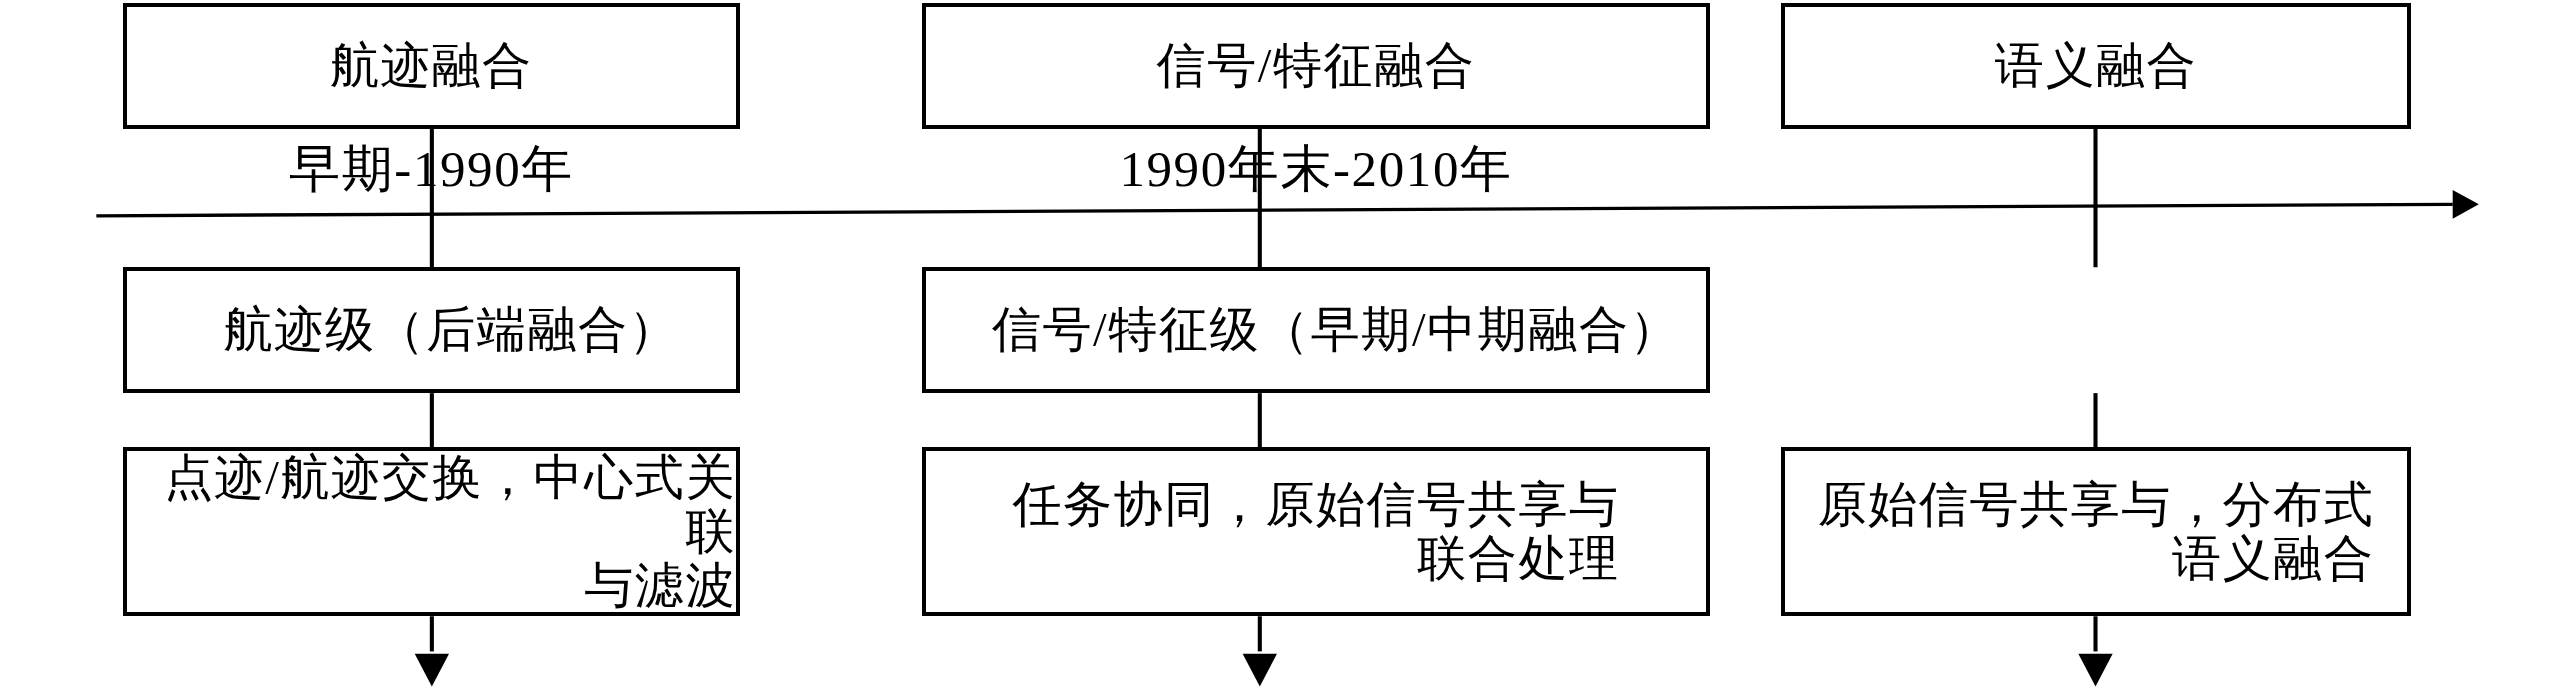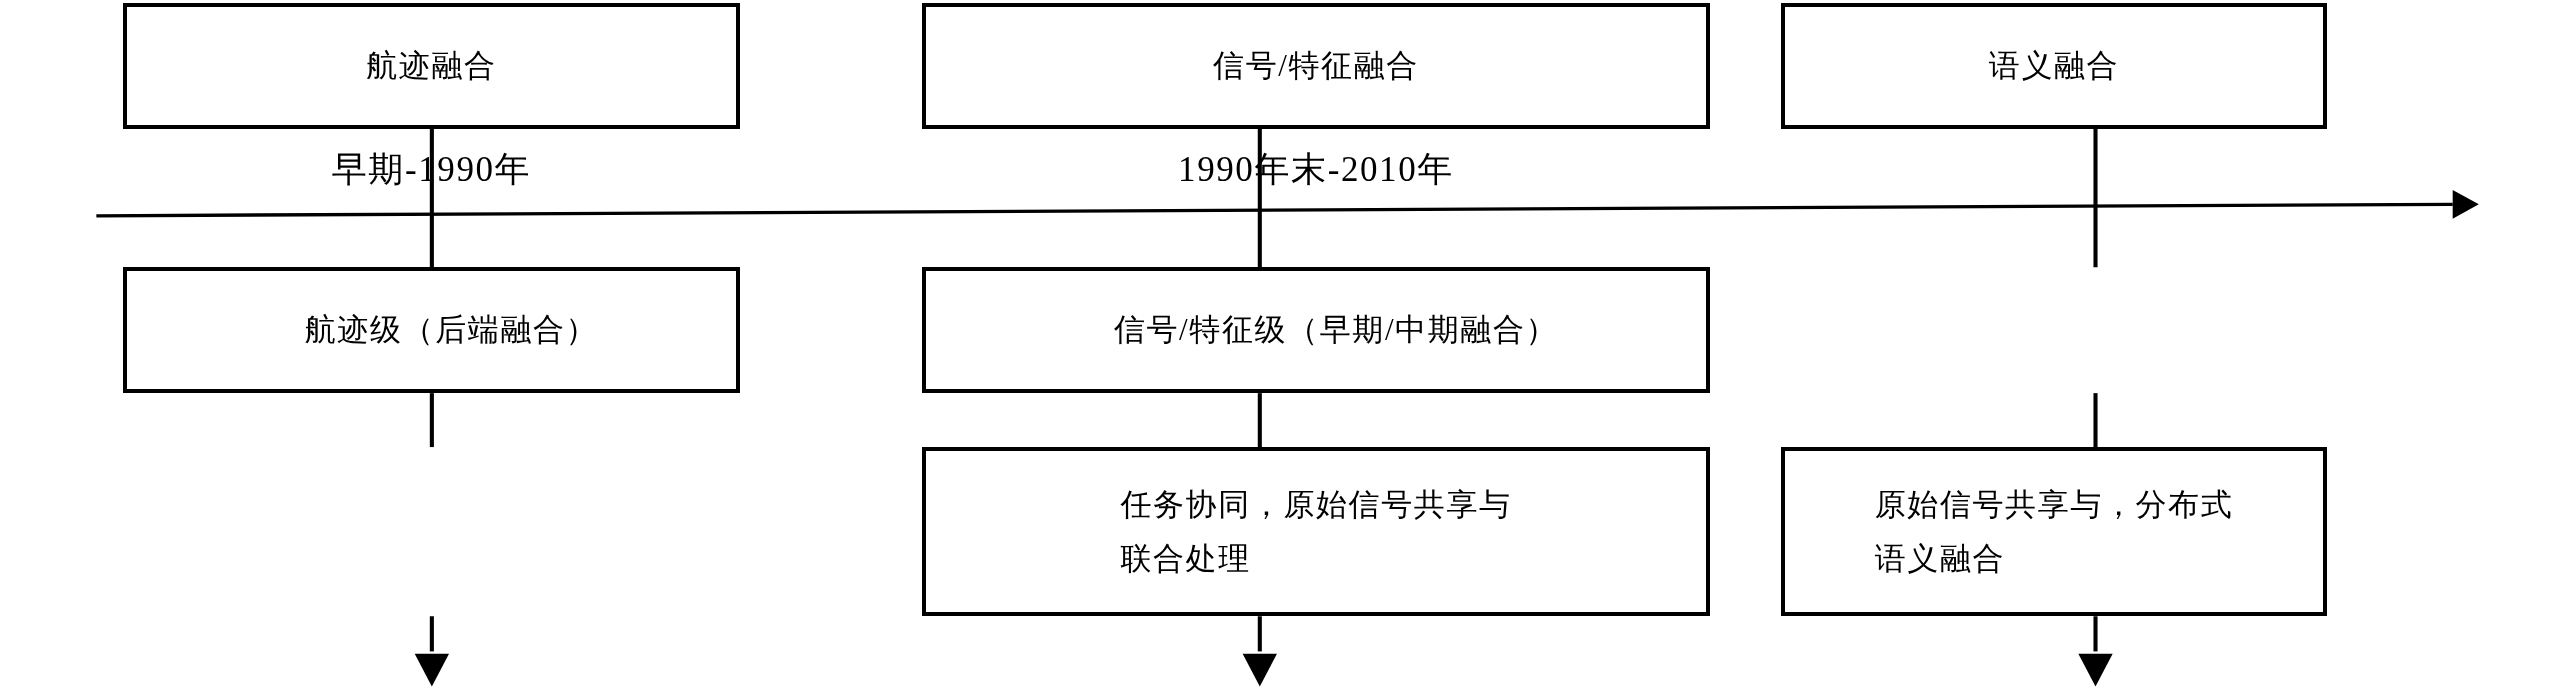--- a/index.html
+++ b/index.html
@@ -17,41 +17,41 @@
     width: 2576px; height: 689px;
   }
   .box {
     position: absolute;
     box-sizing: border-box;
     border: 4.1px solid #000000;
     background: #ffffff;
     display: flex;
     align-items: center;
     justify-content: center;
-    text-align: left;
-    font-size: 31px;
+    text-align: right;
+    font-size: 49px;
     letter-spacing: 1.6px;
     line-height: 54px;
     white-space: pre-line;
   }
   .period {
     position: absolute;
     box-sizing: border-box;
     display: flex;
     align-items: center;
     justify-content: center;
     text-align: right;
-    font-size: 35px;
+    font-size: 51px;
     letter-spacing: 1.6px;
     line-height: 51px;
   }
   
   .c1 { left: 123px;  width: 617px; }
   .c2 { left: 922px; width: 788px; }
-  .c3 { left: 1781px; width: 546px; }
+  .c3 { left: 1781px; width: 630px; }
   
   .r1 { top: 3.3px;   height: 126px; }
   .rp { top: 144px; height: 51px; }
   .r2 { top: 267px; height: 126px; padding-left: 40px; }
   .r3 { top: 447px; height: 169px; }
 </style>
 </head>
 <body>
 
 <div class="canvas">
@@ -73,20 +73,22 @@
 
     <line x1="2563" y1="157" x2="2563" y2="327" stroke="#000000" stroke-width="5"></line>
     <line x1="2563" y1="481" x2="2563" y2="547" stroke="#000000" stroke-width="5"></line>
     <line x1="2563" y1="754" x2="2563" y2="797" stroke="#000000" stroke-width="5"></line>
     <polygon points="2542,800 2584,800 2563,840" fill="#000000"></polygon>
   </svg>
 
   <div class="box c1 r1">航迹融合</div>
   <div class="period c1 rp">早期-1990年</div>
   <div class="box c1 r2">航迹级（后端融合）</div>
+  <div class="box c1 r3">点迹/航迹交换，中心式关联
+与滤波</div>
 
   <div class="box c2 r1">信号/特征融合</div>
   <div class="period c2 rp">1990年末-2010年</div>
   <div class="box c2 r3">任务协同，原始信号共享与
 联合处理</div>
   <div class="box c2 r2">信号/特征级（早期/中期融合）</div>
 
   <div class="box c3 r1">语义融合</div>
   <div class="box c3 r3">原始信号共享与，分布式
 语义融合</div>

